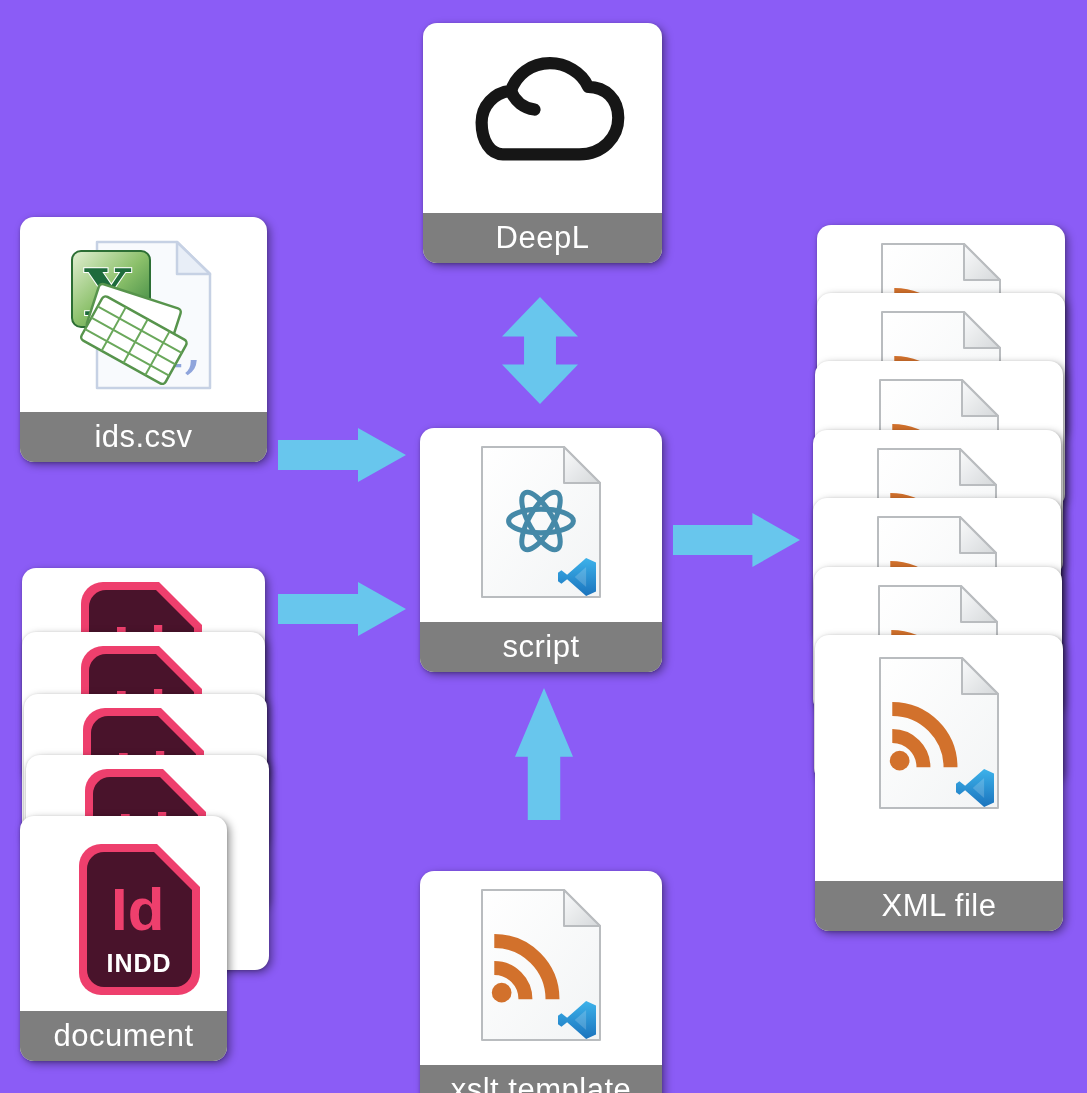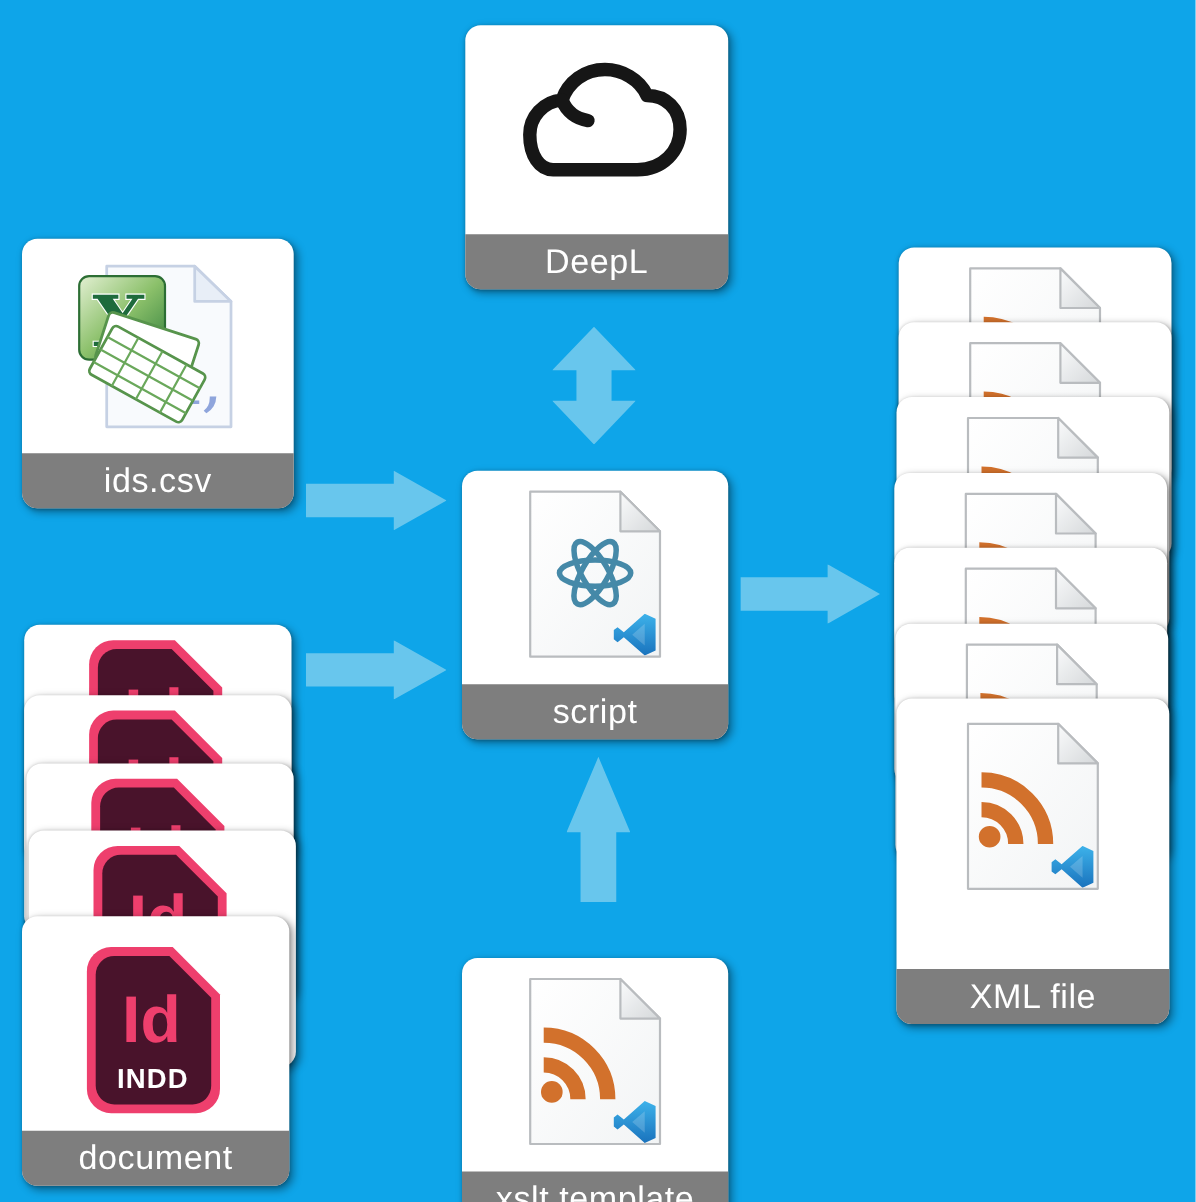--- a/index.html
+++ b/index.html
@@ -1,17 +1,17 @@
 <!DOCTYPE html>
 <html style="--arrow-blue: #68C6ED; --label-band-gray: #7E7E7E; --label-text-white: #FFFFFF; --card-white: #FFFFFF; --indd-pink: #EE3F6D; --indd-plum: #49132B; --excel-green: #1E6B3C; --csv-letter-blue: #8FA5DC; --react-teal: #4589A8; --rss-orange: #D2712C; --cloud-black: #161616;"><head>
 <meta charset="utf-8">
 <style>
   html,body{margin:0;padding:0;background:#ffffff;}
   #canvas{
-    position:relative;width:1087px;height:1093px;overflow:hidden;background:#0ea5e9;
+    position:relative;width:1087px;height:1093px;overflow:hidden;background:#8b5cf6;
     font-family:"Liberation Sans",sans-serif;
   }
   .card{
     position:absolute;background:var(--card-white,#fff);border-radius:14px;
     box-shadow:3px 3px 8px rgba(0,0,0,.40), 0 1px 3px rgba(0,0,0,.18);
   }
   .band{
     position:absolute;left:0;right:0;bottom:0;height:50px;
     background:var(--label-band-gray,#7e7e7e);
     border-radius:0 0 14px 14px;
@@ -32,21 +32,21 @@
   #card-deepl{left:423px;top:23px;width:239px;height:240px;}
   #cloud-svg{left:24px;top:28px;width:188px;height:122px;}
   #card-csv{left:20px;top:217px;width:247px;height:245px;}
   #csv-svg{left:50px;top:22px;width:145px;height:152px;}
   #card-script{left:420px;top:428px;width:242px;height:244px;}
   #card-xslt{left:420px;top:823px;width:242px;height:244px;margin-top:48px;}
   .page-pos{left:59px;top:16px;width:124px;height:156px;}
   .doc-back{width:243px;height:215px;}
   .indd-front{left:57px;top:26px;width:125px;height:155px;}
   .indd-back{left:57px;top:12px;width:125px;height:155px;}
-  #card-doc{left:20px;top:833px;width:243px;height:245px;}
+  #card-doc{left:20px;top:816px;width:207px;height:245px;}
   .xml-back{width:248px;height:215px;}
   .xmlpage-back{left:62px;top:16px;width:124px;height:156px;}
   #card-xml{left:815px;top:635px;width:248px;height:296px;}
   #card-xml .page-pos{left:62px;top:20px;}
   svg text{user-select:none;}
 </style>
 </head>
 <body>
 
 <div id="canvas">

